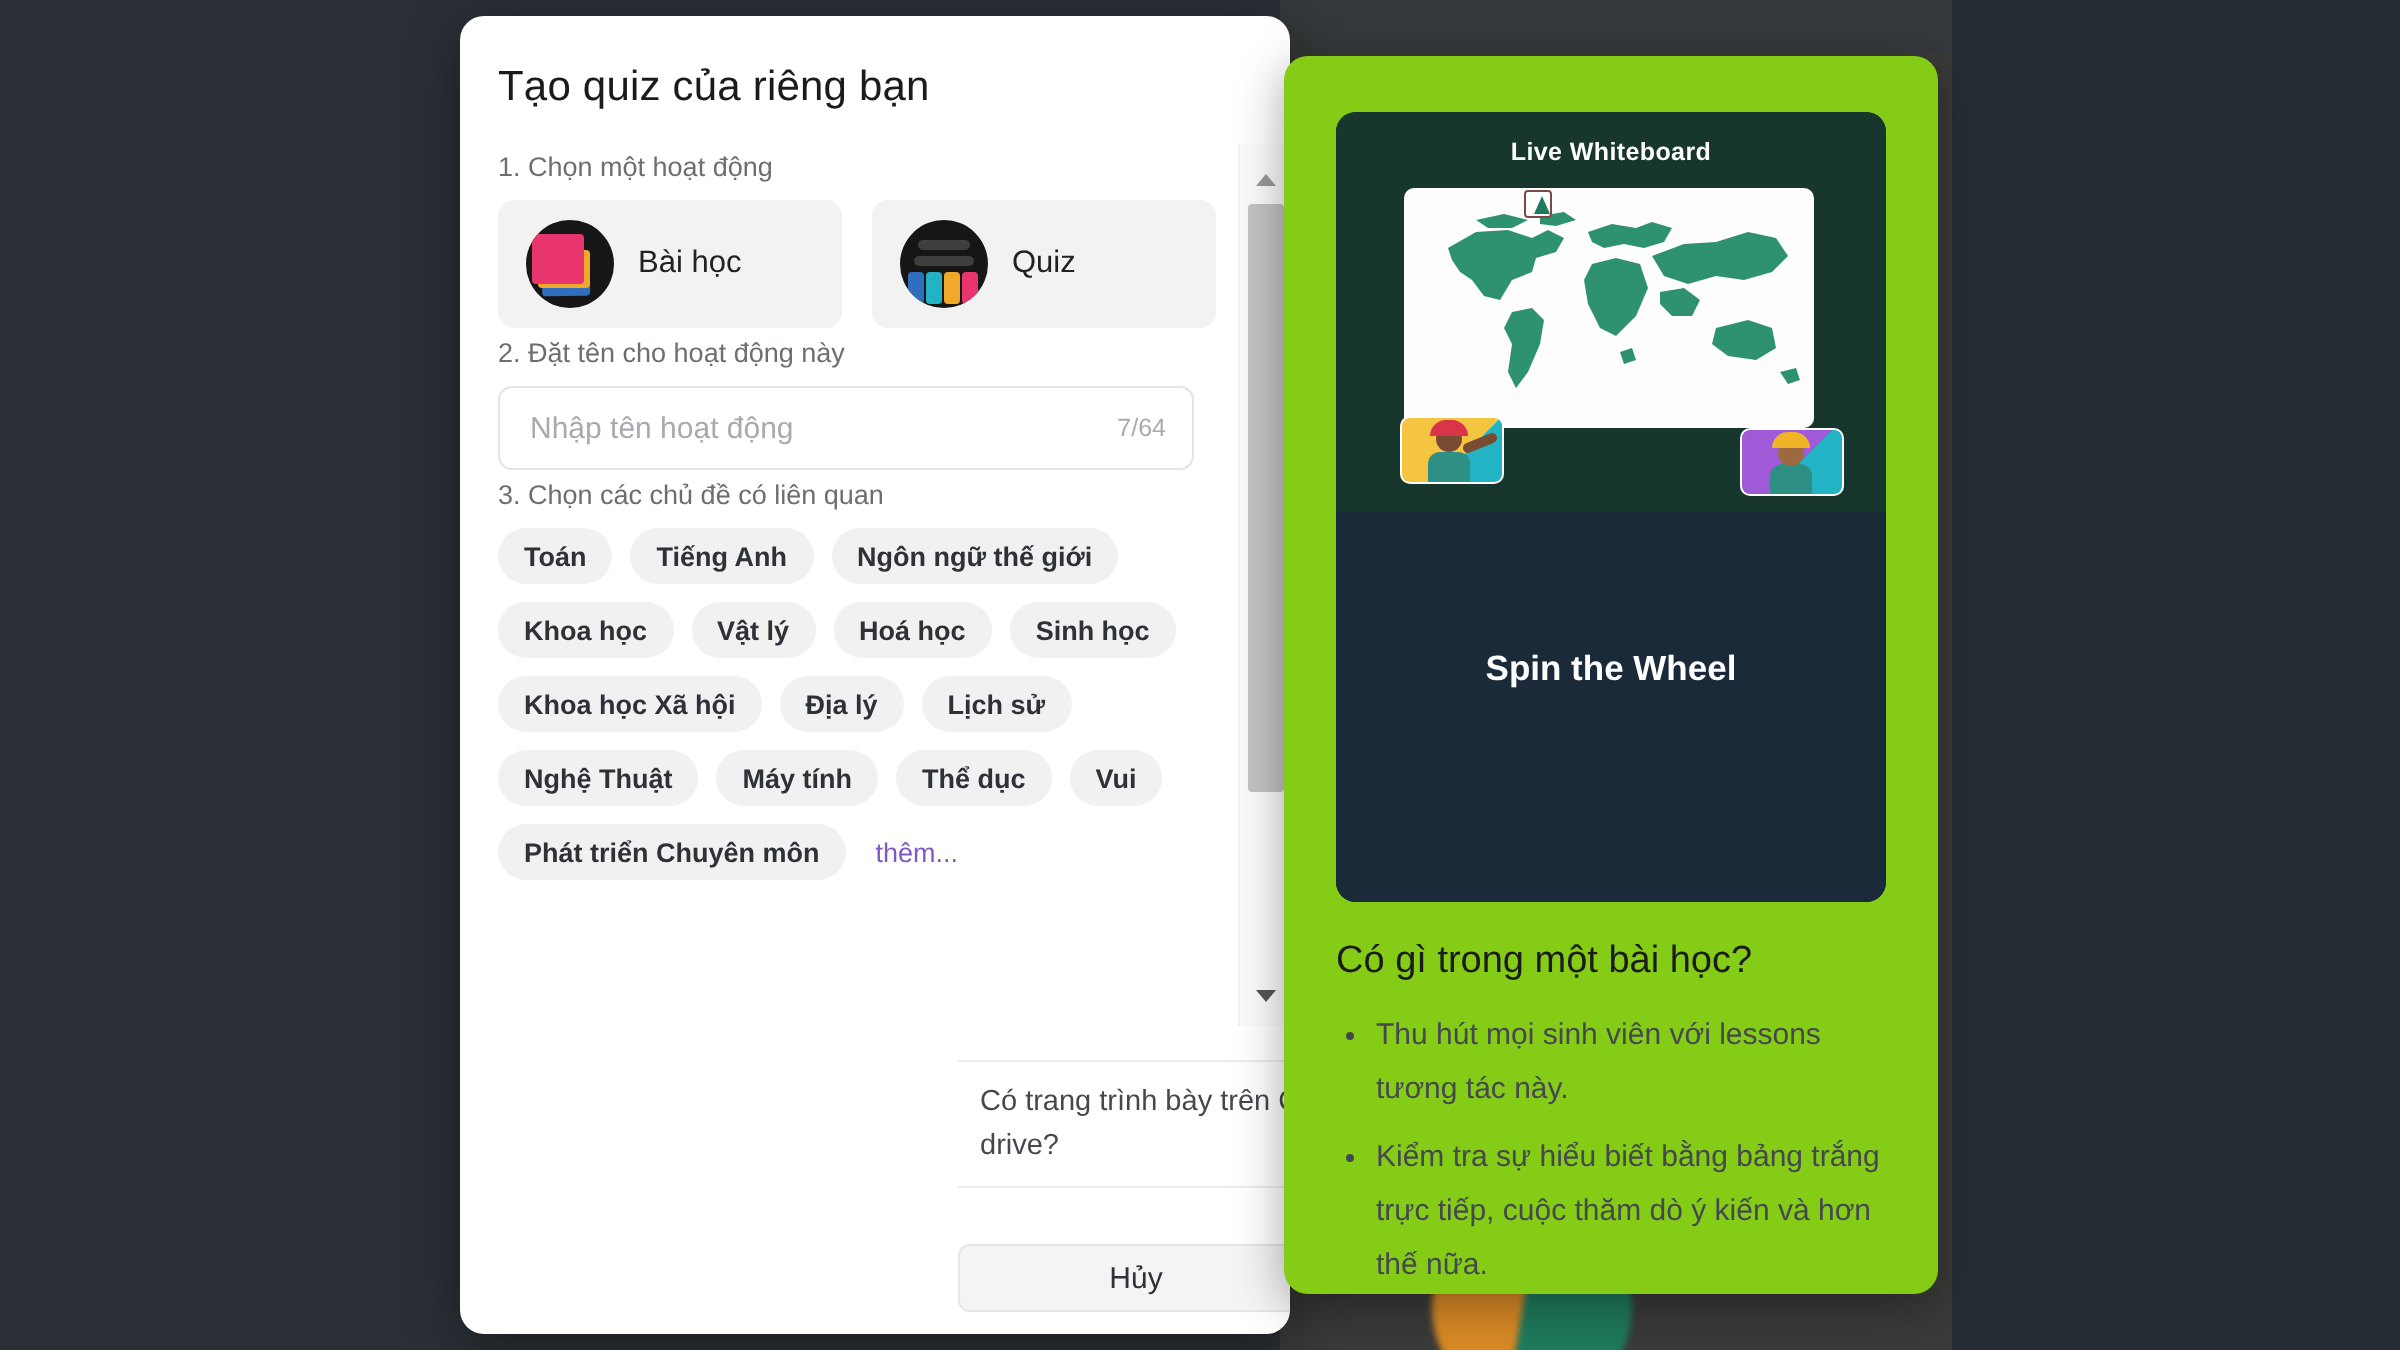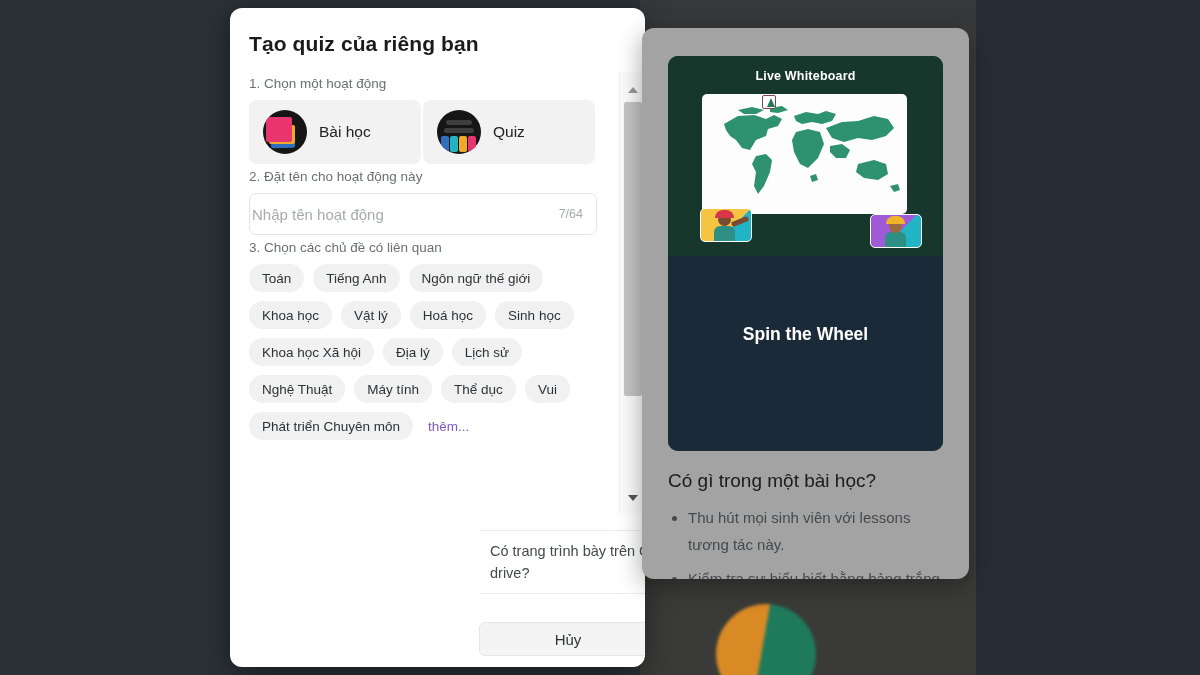--- a/index.html
+++ b/index.html
@@ -34,33 +34,33 @@
 
   
   .modal {
     position: absolute; left: 230px; top: 8px; width: 415px; height: 659px;
     background: #ffffff;
     border-radius: 12px;
     box-shadow: 0 6px 28px rgba(0,0,0,.42);
     overflow: hidden;
   }
   .modal-title {
-    font-size: 21px; font-weight: bold; color: #1b1b1b;
+    font-size: 21px; font-weight: normal; color: #1b1b1b;
     padding: 24px 0 0 19px; letter-spacing: .1px;
   }
 
   .modal-body { position: relative; padding: 0 0 0 19px; }
 
   .step-label {
     font-size: 13.5px; color: #6b6f73; margin: 20px 0 9px 0;
   }
   .step-label.sub { margin-top: 5px; }
 
   
-  .activity-row { display: flex; gap: 2px; }
+  .activity-row { display: flex; gap: 15px; }
   .activity-card {
     flex: 0 0 172px; height: 64px;
     background: #f2f2f3; border-radius: 8px;
     display: flex; align-items: center; gap: 12px; padding-left: 14px;
     cursor: pointer;
   }
   .activity-label { font-size: 15.5px; color: #222; }
 
   .ic { width: 44px; height: 44px; border-radius: 50%; position: relative; overflow: hidden; flex: none; }
   .ic-lesson { background: #161616; }
@@ -74,31 +74,31 @@
   .ic-quiz .t { position: absolute; top: 26px; width: 8px; height: 16px; border-radius: 2px; }
   .ic-quiz .t1 { left: 4px; background: #2f6fbd; }
   .ic-quiz .t2 { left: 13px; background: #22b3c4; }
   .ic-quiz .t3 { left: 22px; background: #f0a92b; }
   .ic-quiz .t4 { left: 31px; background: #e8356d; }
 
   
   .name-field {
     width: 348px; height: 42px; border: 1px solid #e3e4e6; border-radius: 7px;
     display: flex; align-items: center; justify-content: space-between;
-    padding: 0 13px 0 2px; background: #fff;
+    padding: 0 13px 0 15px; background: #fff;
   }
   .name-field .ph { font-size: 15px; color: #a7abaf; }
   .name-field .count { font-size: 12.5px; color: #a7abaf; }
 
   
   .chips { display: flex; flex-wrap: wrap; gap: 9px; width: 360px; }
   .chip {
     background: #f1f1f2; border-radius: 16px; height: 28px;
     display: inline-flex; align-items: center; padding: 0 13px;
-    font-size: 13.5px; color: #2e3237; cursor: pointer; white-space: nowrap;
+    font-size: 13.5px; color: #2e3237; cursor: pointer; white-space: nowrap; font-weight: bold;
   }
   .chip-more {
     background: transparent; color: #7d5ac4; padding: 0 6px; font-size: 13.5px;
     height: 28px; display: inline-flex; align-items: center; cursor: pointer;
   }
 
   
   .sbar {
     position: absolute; right: 0; top: 64px; width: 26px; height: 441px;
     background: #fbfbfb; border-left: 1px solid #f1f1f1;
@@ -128,22 +128,22 @@
 
   .btn-row { position: absolute; left: 249px; top: 614px; display: flex; gap: 18px; }
   .btn {
     height: 34px; border-radius: 6px; display: flex; align-items: center;
     justify-content: center; font-size: 15px; cursor: pointer;
   }
   .btn-cancel { width: 178px; background: #f4f4f5; border: 1px solid #e6e6e8; color: #2e3237; }
 
   
   .side-card {
-    position: absolute; left: 642px; top: 28px; width: 327px; height: 551px;
-    background: #a3a3a3; border-radius: 12px;
+    position: absolute; left: 642px; top: 28px; width: 327px; height: 619px;
+    background: #84cc16; border-radius: 12px;
     box-shadow: 0 6px 24px rgba(0,0,0,.35);
     overflow: hidden;
     padding-left: 20px;
   }
   .preview {
     position: absolute; left: 26px; top: 28px; width: 275px; height: 395px;
     border-radius: 10px; overflow: hidden;
     background: #17372c;
   }
   .preview-top { position: absolute; left: 0; top: 0; width: 100%; height: 200px; background: #17372c; }

